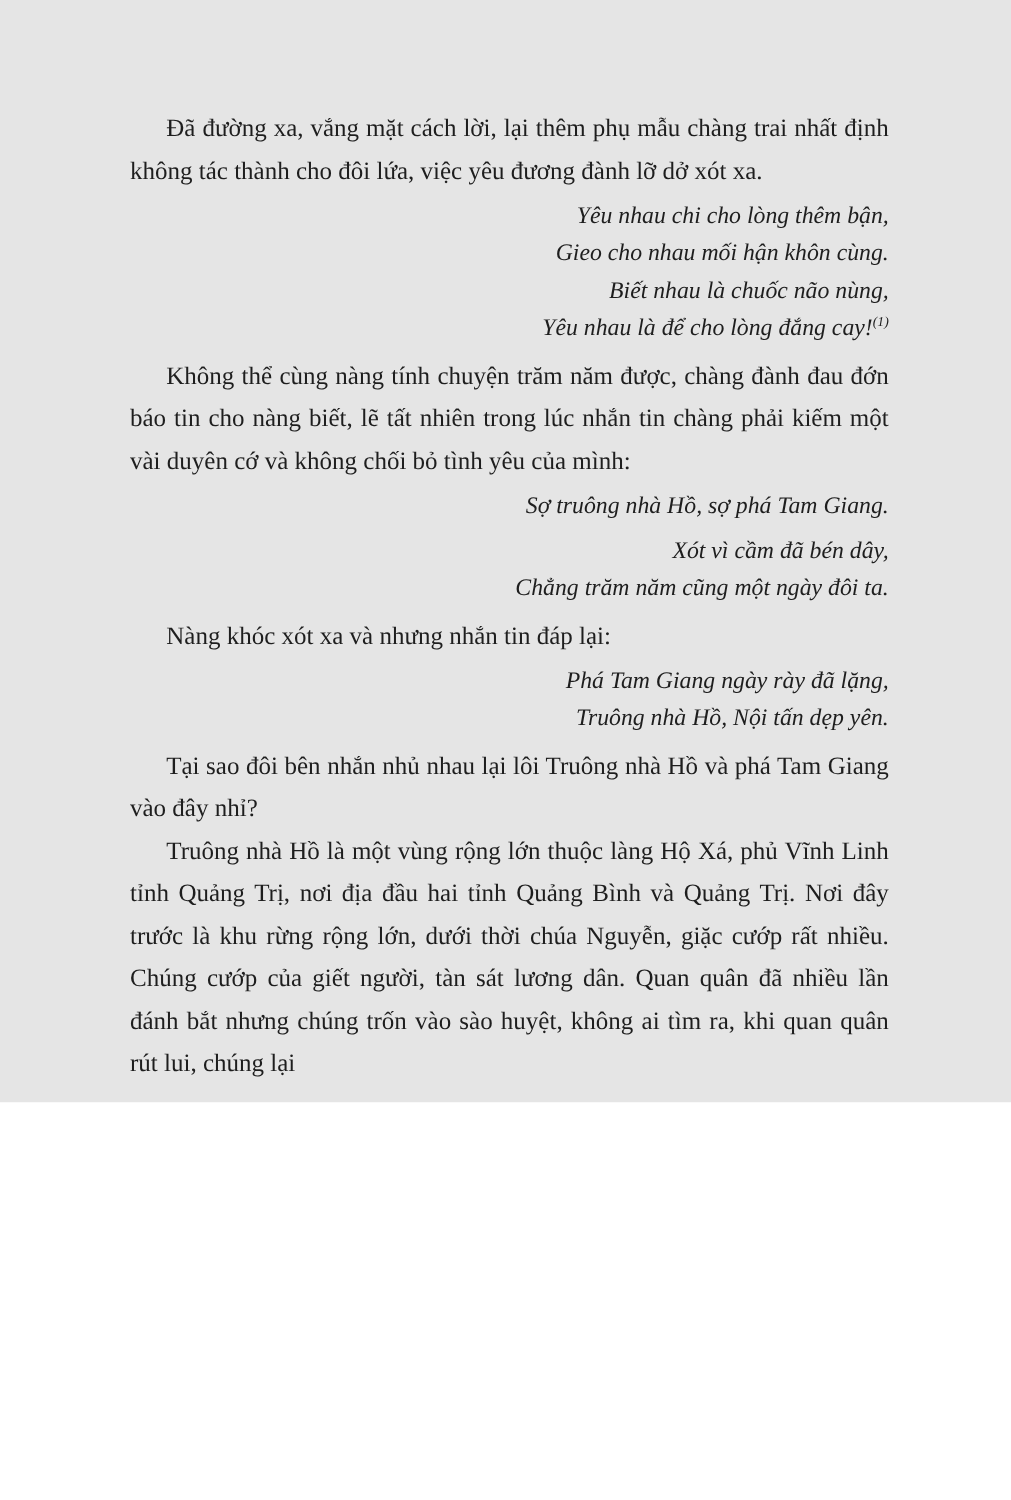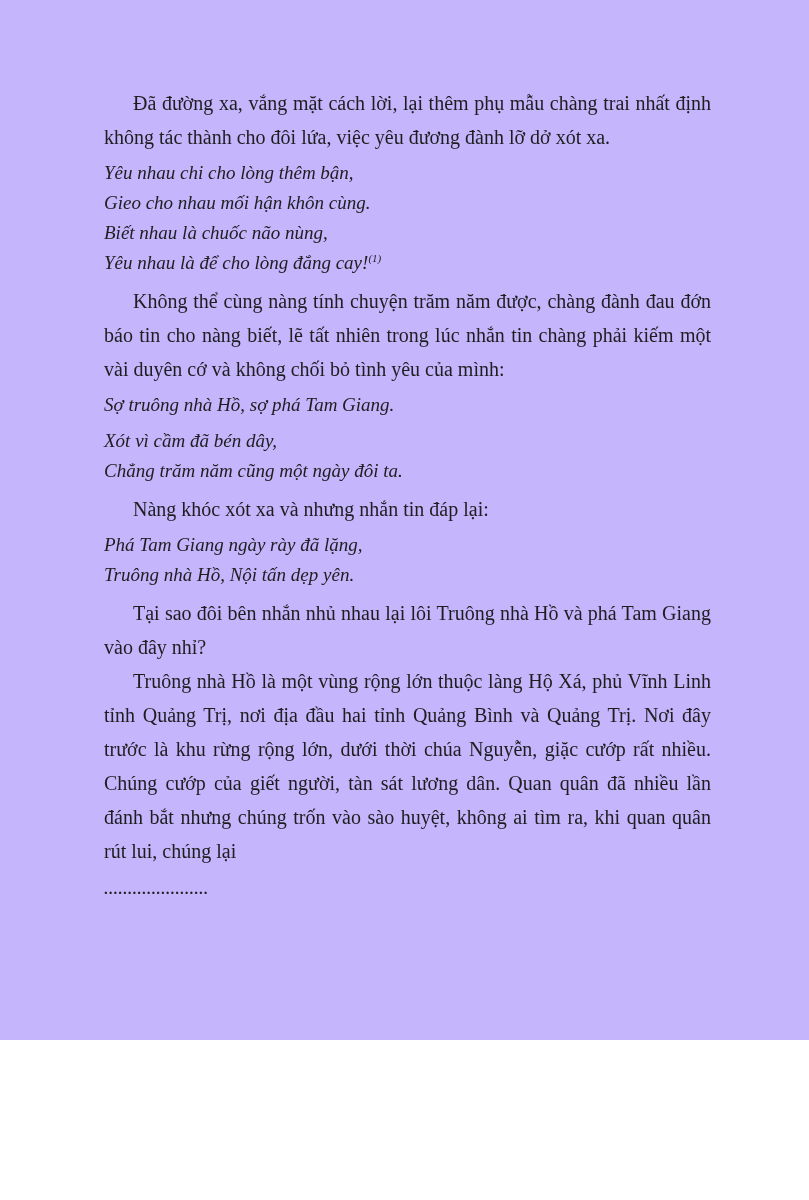--- a/index.html
+++ b/index.html
@@ -3,22 +3,22 @@
 <meta charset="utf-8">
 <style>
   html, body {
     margin: 0;
     padding: 0;
     background: #ffffff;
   }
   .page {
     position: relative;
     width: 809px;
-    height: 1040px;
-    background: #c4b5fd;
+    height: 882px;
+    background: #e5e5e5;
     color: #1e1e1e;
     font-family: "Liberation Serif", serif;
     overflow: hidden;
     box-sizing: border-box;
   }
   .content {
     position: absolute;
     top: 86px;
     left: 104px;
     width: 607px;
@@ -26,21 +26,21 @@
   .para {
     margin: 0;
     font-size: 20px;
     line-height: 34px;
     text-align: justify;
     text-indent: 29px;
   }
   .verse {
     margin: 4px 0 6px 0;
     font-style: italic;
-    text-align: left;
+    text-align: right;
     font-size: 19px;
     line-height: 30px;
   }
   .verse-line {
     white-space: nowrap;
   }
   .fn-ref {
     font-size: 11px;
     font-style: italic;
     vertical-align: super;

